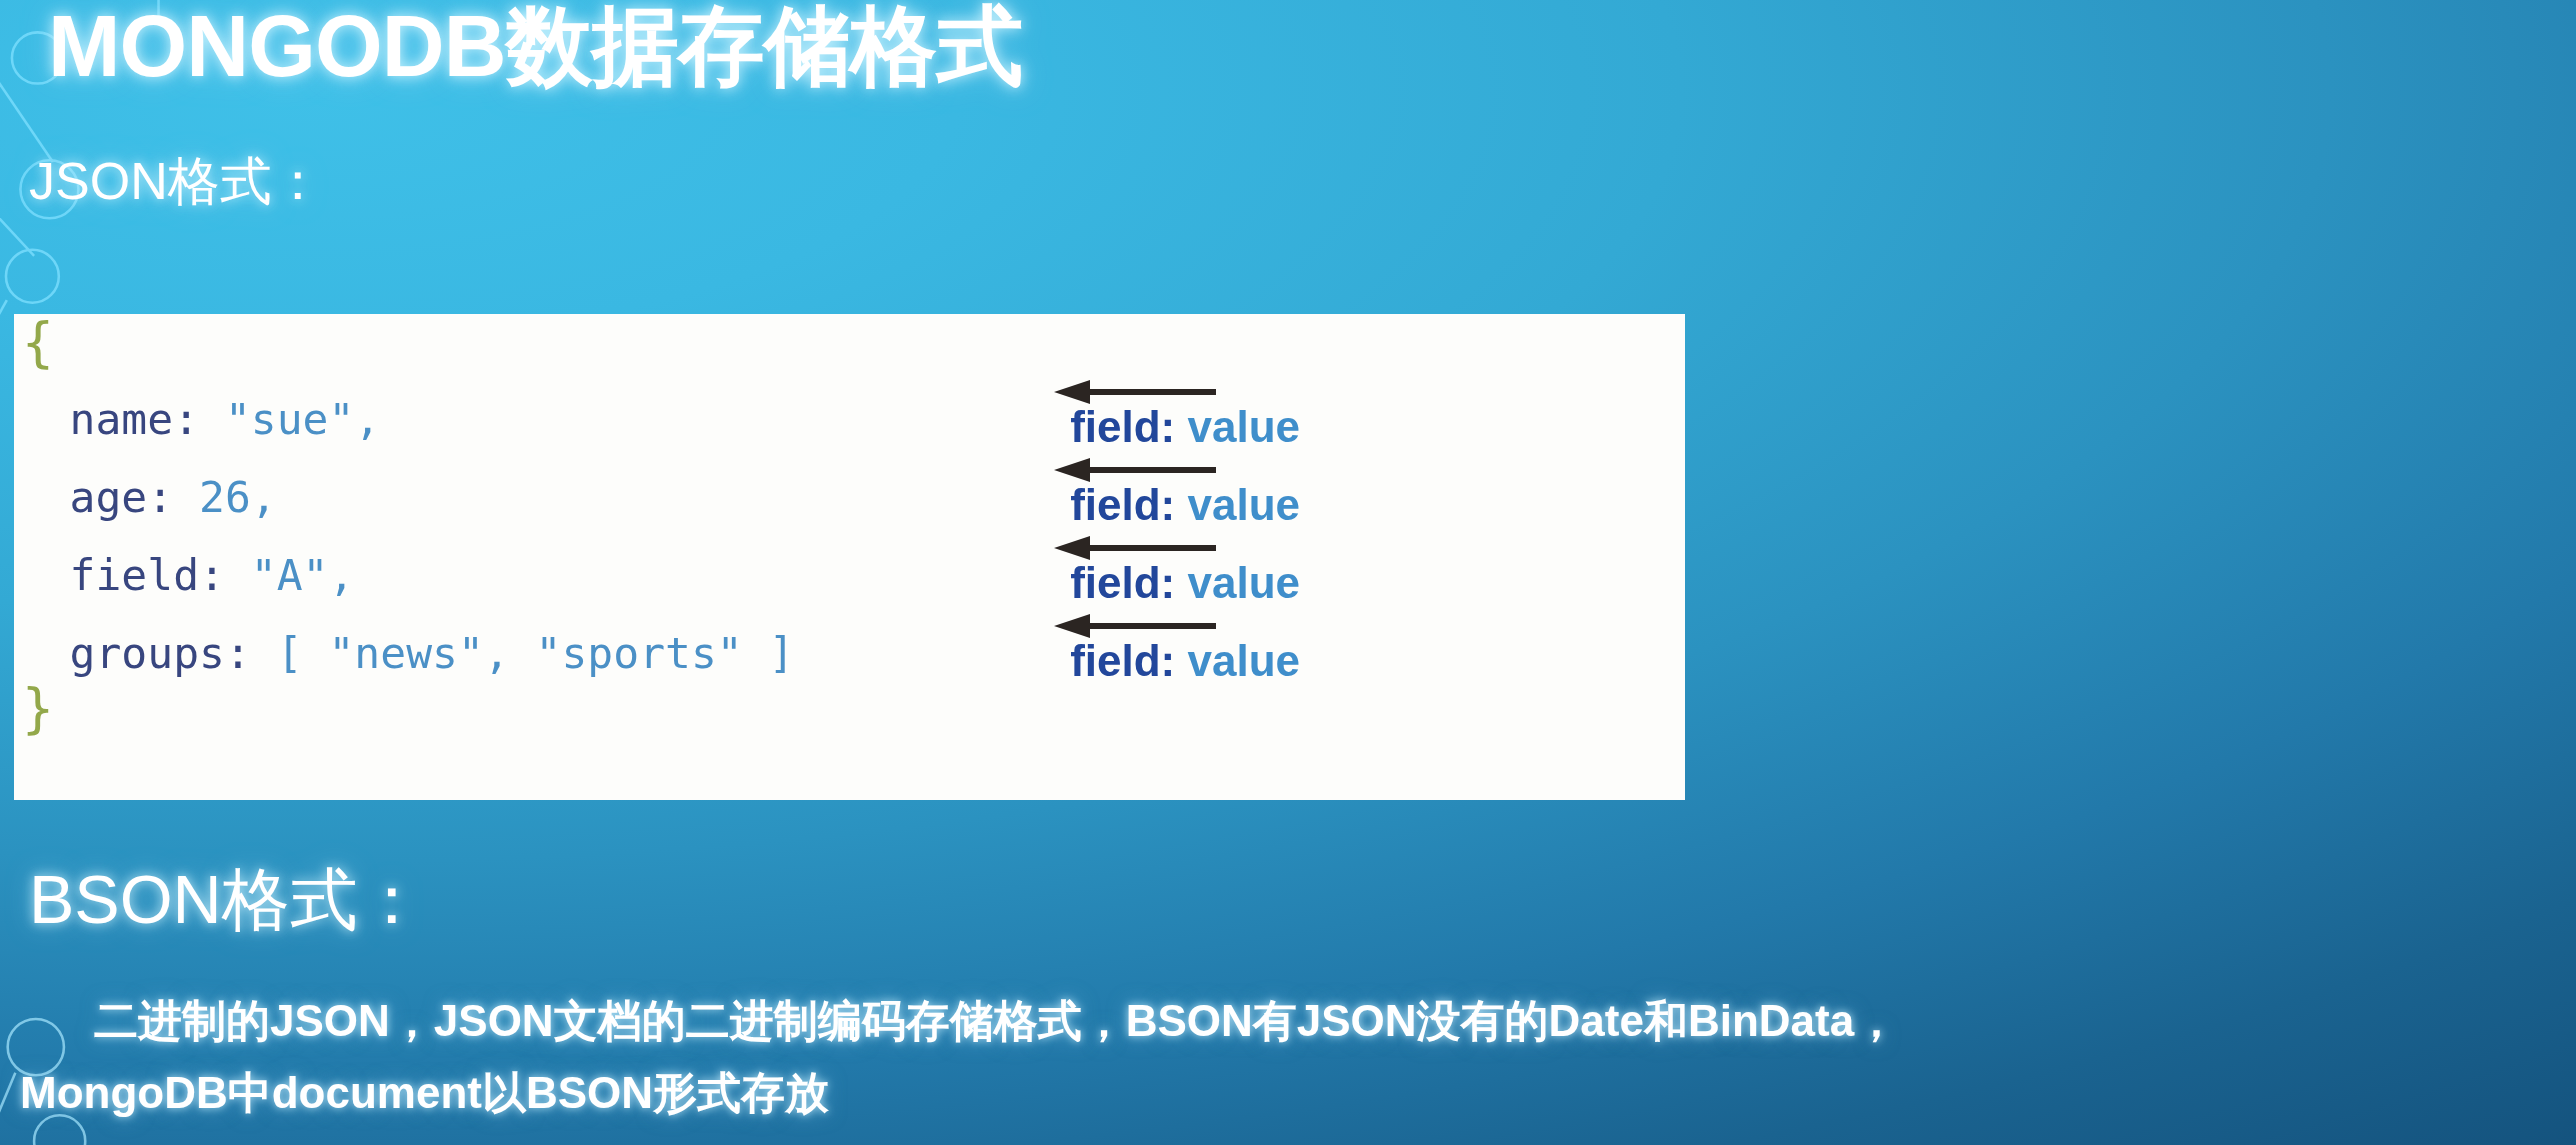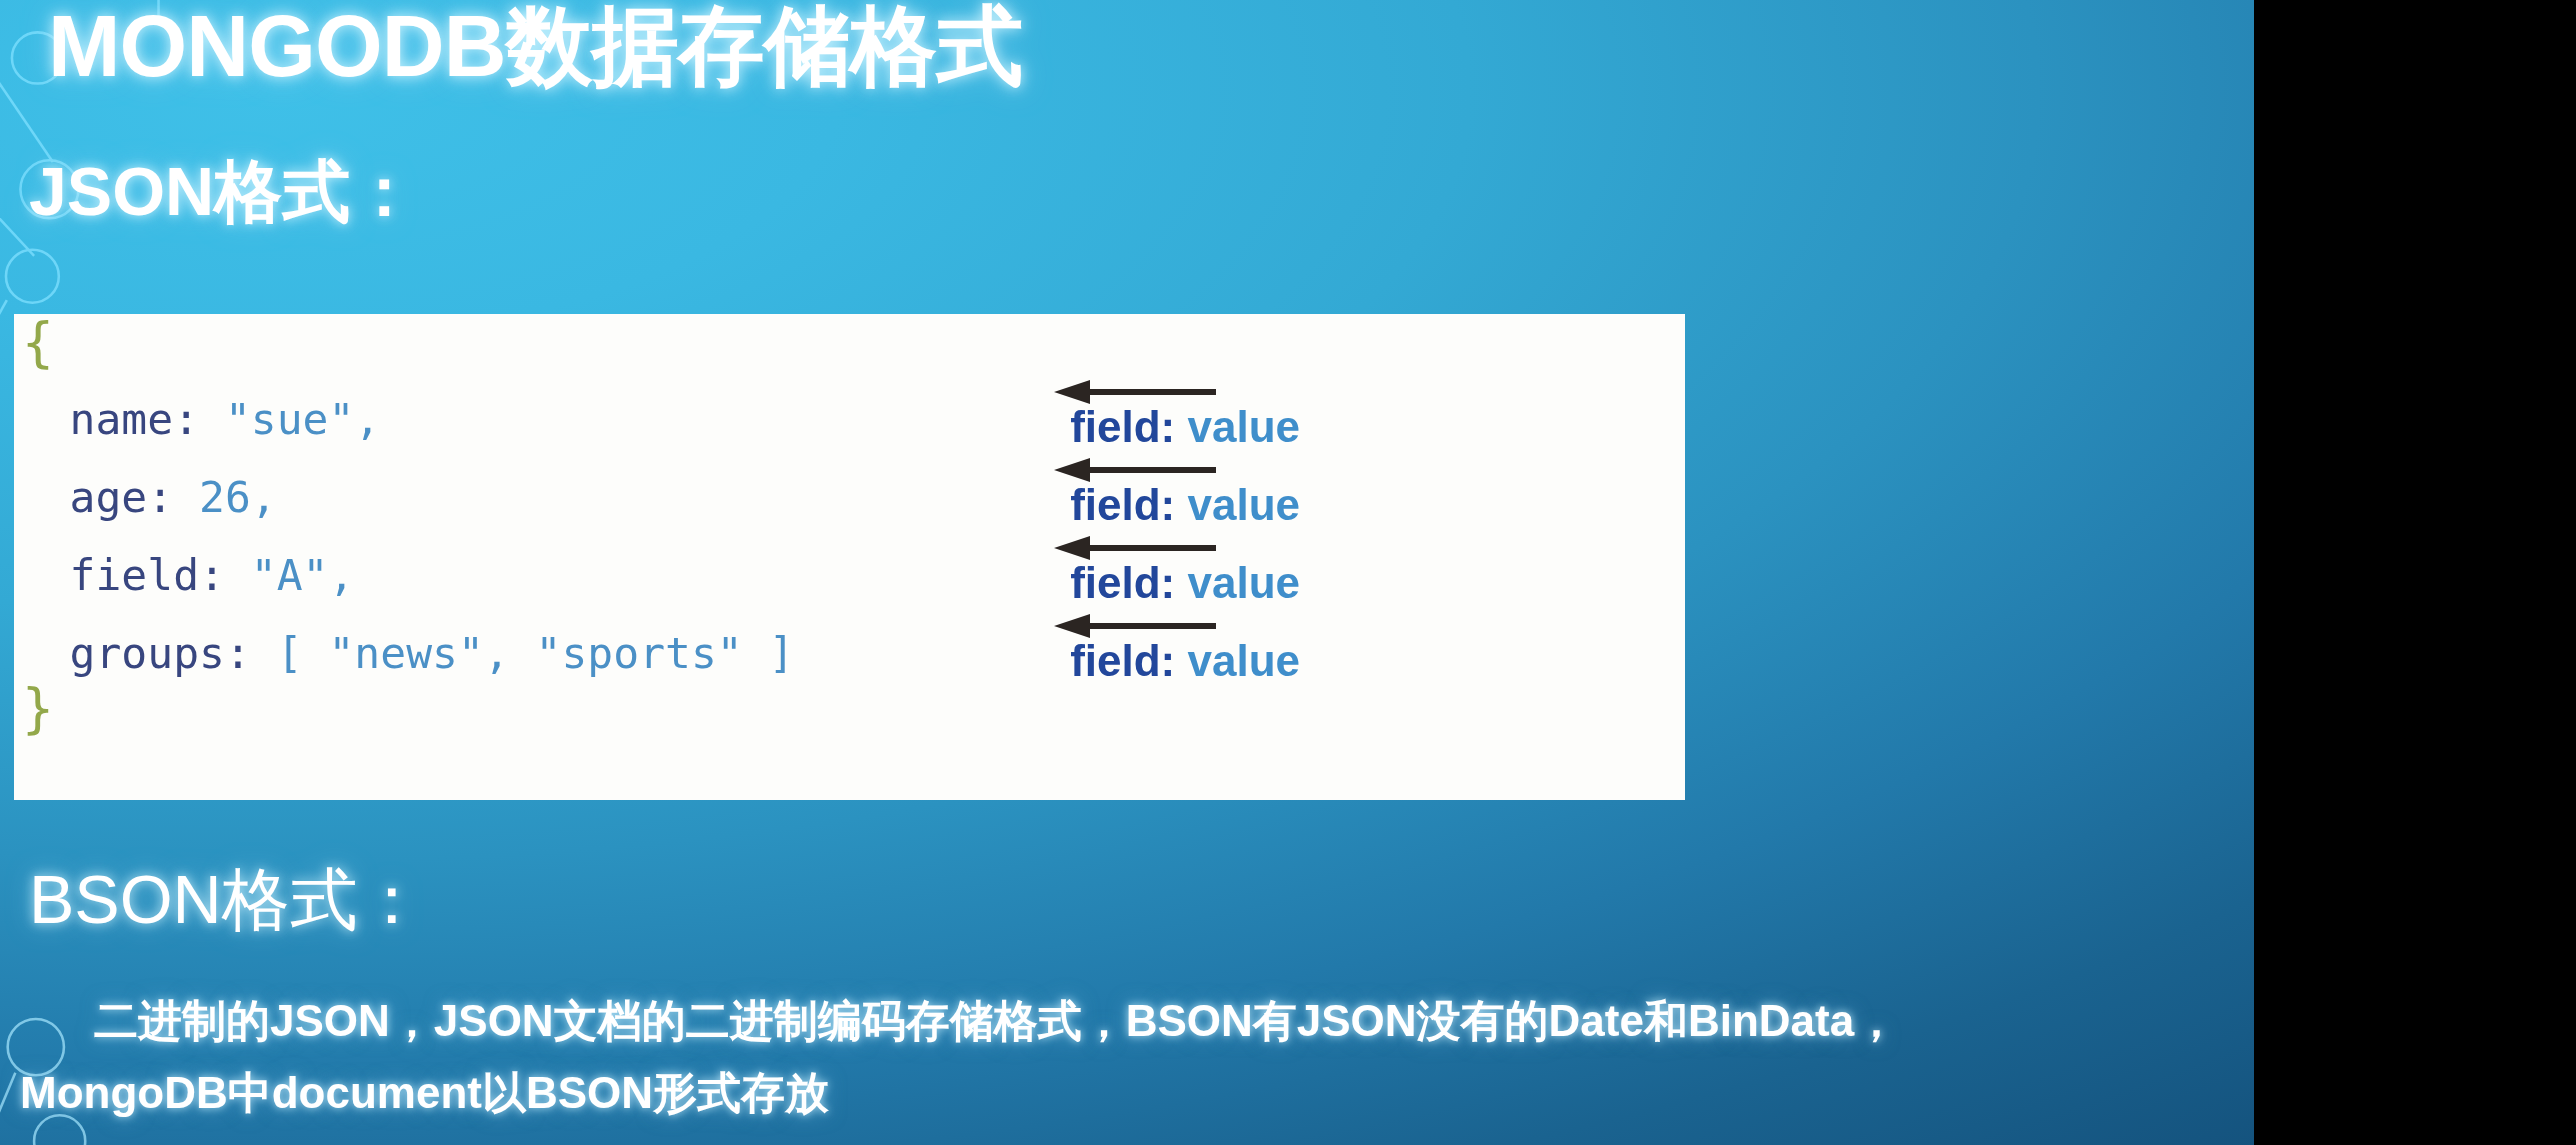--- a/index.html
+++ b/index.html
@@ -5,21 +5,21 @@
   html, body {
     margin: 0;
     padding: 0;
     background: #000;
   }
   body {
     font-family: "Liberation Sans", sans-serif;
   }
   #slide {
     position: relative;
-    width: 2254px;
+    width: 2576px;
     height: 1146px;
     overflow: hidden;
     background:
       radial-gradient(ellipse 140% 120% at 12% 8%,
         #3fc0e8 0%,
         #3ab8e2 18%,
         #33a9d4 38%,
         #2b92c0 56%,
         #2279aa 72%,
         #1a6390 86%,
@@ -43,22 +43,22 @@
     font-weight: bold;
     color: #ffffff;
     letter-spacing: -0.9px;
     white-space: nowrap;
     text-shadow: 0 0 13.6px rgba(210,245,255,.95), 0 0 29px rgba(150,220,250,.65);
   }
   .title-sub {
     position: absolute;
     left: 29px;
     top: 147px;
-    font-size: 68px;
-    font-weight: bold;
+    font-size: 52px;
+    font-weight: normal;
     color: #ffffff;
     white-space: nowrap;
     text-shadow: 0 0 12px rgba(210,245,255,.9), 0 0 25.6px rgba(150,220,250,.6);
   }
   .title-bson {
     position: absolute;
     left: 29px;
     top: 855px;
     font-size: 68px;
     font-weight: normal;

